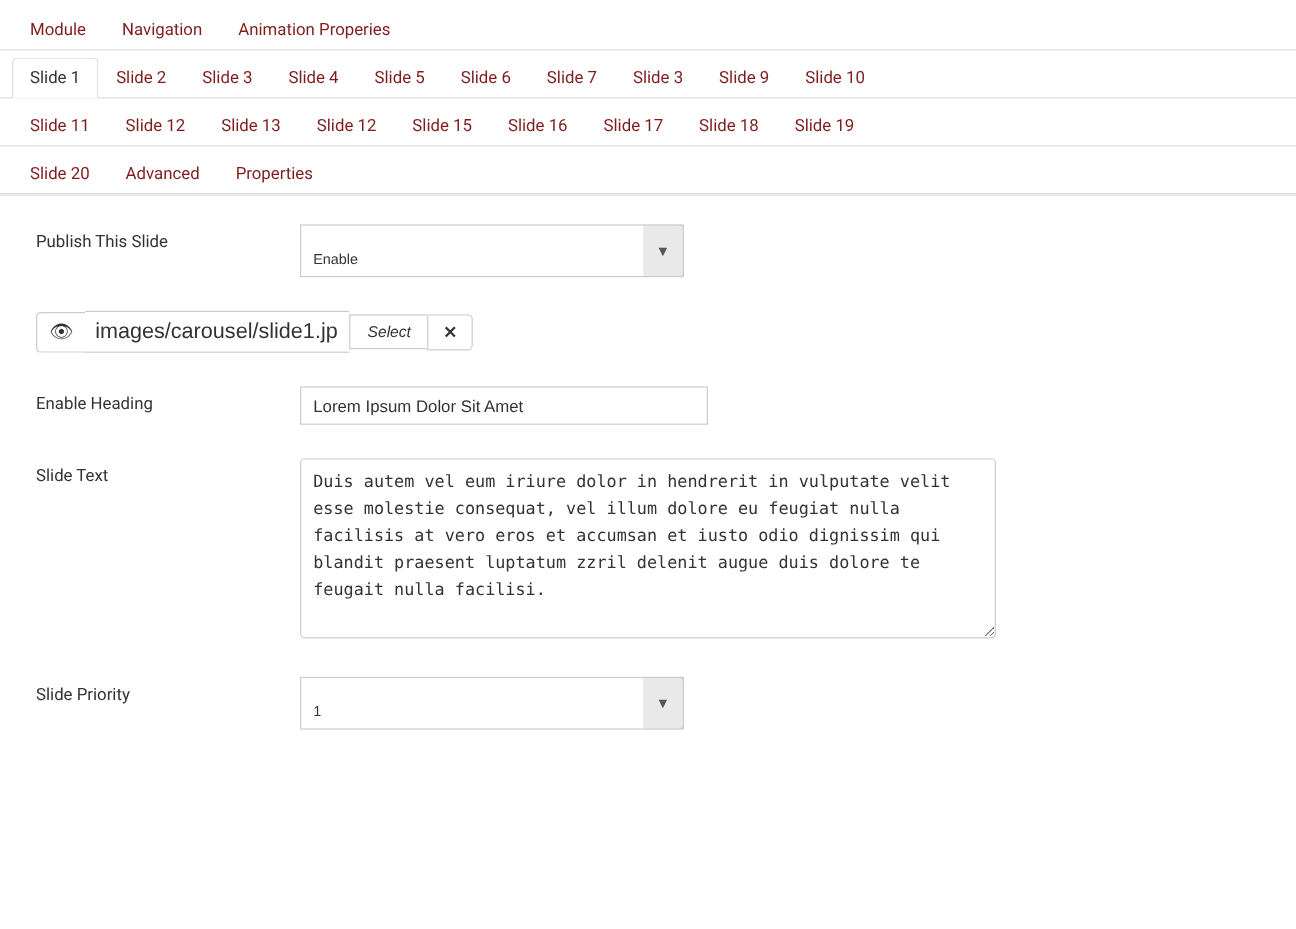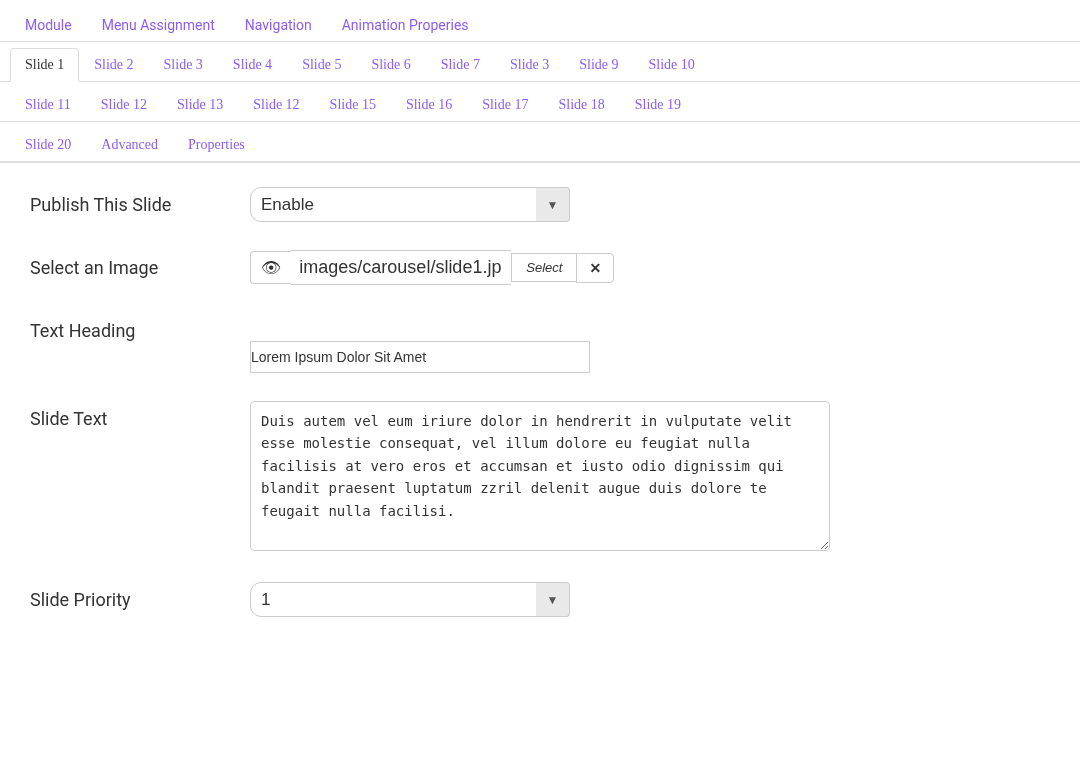--- a/index.html
+++ b/index.html
@@ -13,21 +13,21 @@
     .nav-tabs {
       display: flex;
       flex-wrap: wrap;
       padding: 8px 10px 0;
       border-bottom: 1px solid #ddd;
       gap: 0;
     }
 
     .nav-tab {
       padding: 8px 14px;
-      color: #8b5cf6;
+      color: #7f1d1d;
       cursor: pointer;
       font-size: 14px;
       white-space: nowrap;
       border: 1px solid transparent;
       border-radius: 4px 4px 0 0;
       margin-bottom: -1px;
       background: transparent;
       text-decoration: none;
     }
 
@@ -40,21 +40,20 @@
 
     .tabs-row {
       display: flex;
       flex-wrap: wrap;
       padding: 6px 10px 0;
       border-bottom: 1px solid #ddd;
     }
 
     .tabs-row .nav-tab {
       font-size: 14px;
-      font-family: Liberation Serif, serif;
     }
 
     .divider {
       border: none;
       border-top: 1px solid #ddd;
       margin: 0;
     }
 
     .form-body {
       padding: 24px 30px;
@@ -63,40 +62,40 @@
     .form-row {
       display: flex;
       align-items: flex-start;
       margin-bottom: 28px;
     }
 
     .form-label {
       width: 220px;
       min-width: 220px;
       padding-top: 7px;
-      font-size: 18px;
+      font-size: 14px;
       color: #333;
     }
 
     .form-control-wrap {
       flex: 1;
     }
 
     .select-wrapper {
       position: relative;
       display: inline-block;
       width: 320px;
     }
 
     .select-wrapper select {
       width: 100%;
-      padding: 7px 32px 7px 10px;
-      font-size: 17px;
-      border: 1px solid #ccc;
-      border-radius: 11px;
+      padding: 21px 32px 7px 10px;
+      font-size: 12px;
+      border: 1px solid #ccc;
+      border-radius: 0;
       appearance: none;
       background: #fff;
       cursor: pointer;
       color: #333;
     }
 
     .select-arrow {
       position: absolute;
       right: 0;
       top: 0;
@@ -161,48 +160,46 @@
       border-radius: 0 4px 4px 0;
       background: #fff;
       font-size: 14px;
       color: #333;
       cursor: pointer;
       font-weight: bold;
     }
 
     .text-input {
       width: 340px;
-      padding: 7px 0;
+      padding: 7px 10px;
       border: 1px solid #ccc;
       border-radius: 0;
       font-size: 14px;
       color: #333;
       outline: none;
-      margin-top: 28px;
     }
 
     .textarea-input {
       width: 580px;
       min-height: 150px;
       padding: 8px 10px;
       border: 1px solid #ccc;
       border-radius: 4px;
       font-size: 14px;
       color: #333;
       resize: both;
       outline: none;
       line-height: 1.6;
     }
   </style>
 </head>
 <body>
 
 <div class="nav-tabs">
 <a class="nav-tab" href="#">Module</a>
-    <a class="nav-tab" href="#">Menu Assignment</a>
     <a class="nav-tab" href="#">Navigation</a>
     <a class="nav-tab" href="#">Animation Properies</a>
   </div>
 
 <div class="tabs-row">
 <a class="nav-tab active" href="#">Slide 1</a>
     <a class="nav-tab" href="#">Slide 2</a>
     <a class="nav-tab" href="#">Slide 3</a>
     <a class="nav-tab" href="#">Slide 4</a>
     <a class="nav-tab" href="#">Slide 5</a>
@@ -242,36 +239,35 @@
         <select>
           <option>Enable</option>
           <option>Disable</option>
         </select>
         <div class="select-arrow">▼</div>
       </div>
     </div>
   </div>
 
   <div class="form-row">
-    <div class="form-label">Select an Image</div>
     <div class="form-control-wrap">
       <div class="image-input-group">
         <button class="image-preview-btn" title="Preview">
           <span>👁</span>
         </button>
         <input class="image-path-input" type="text" value="images/carousel/slide1.jp" style="">
         <button class="btn-select">Select</button>
         <button class="btn-clear">✕</button>
       </div>
     </div>
   </div>
 
 
   <div class="form-row">
-    <div class="form-label">Text Heading</div>
+    <div class="form-label">Enable Heading</div>
     <div class="form-control-wrap">
       <input class="text-input" type="text" value="Lorem Ipsum Dolor Sit Amet" style="">
     </div>
   </div>
 
   <div class="form-row">
     <div class="form-label">Slide Text</div>
     <div class="form-control-wrap">
       <textarea class="textarea-input" style="">Duis autem vel eum iriure dolor in hendrerit in vulputate velit esse molestie consequat, vel illum dolore eu feugiat nulla facilisis at vero eros et accumsan et iusto odio dignissim qui blandit praesent luptatum zzril delenit augue duis dolore te feugait nulla facilisi.</textarea>
     </div>

